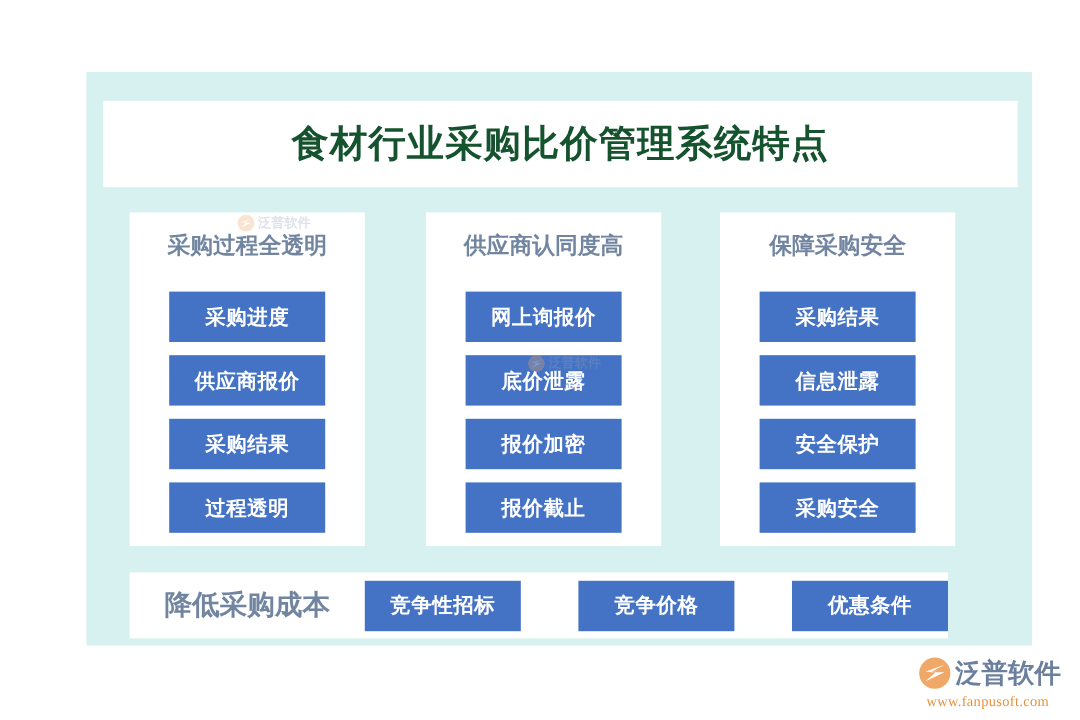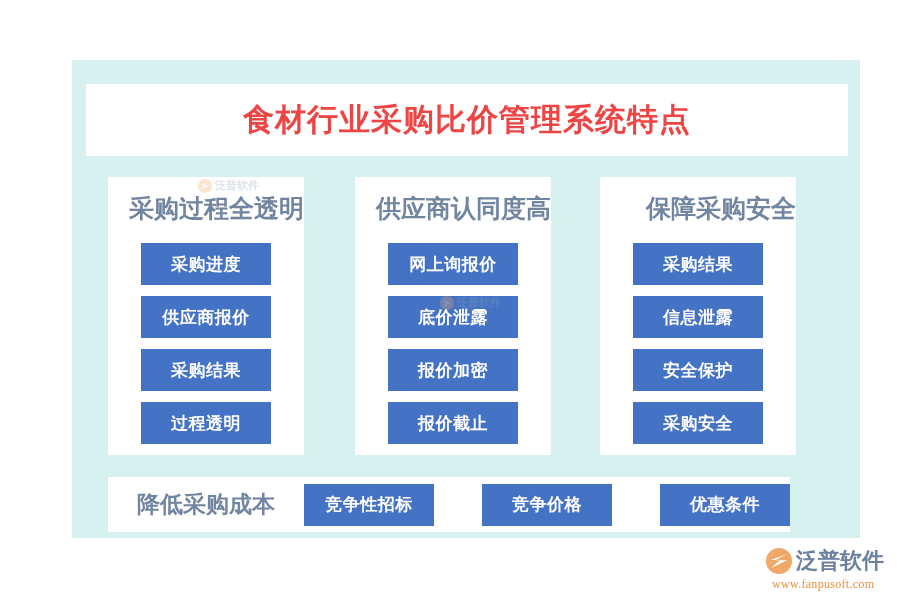--- a/index.html
+++ b/index.html
@@ -37,21 +37,21 @@
     width: 762px;
     height: 72px;
     background: #ffffff;
     display: flex;
     align-items: center;
     justify-content: center;
   }
   .title-text {
     font-size: 31px;
     font-weight: bold;
-    color: #ef4444;
+    color: #14532d;
     letter-spacing: 1px;
     white-space: nowrap;
   }
 
   
   .card {
     position: absolute;
     top: 177px;
     width: 196px;
     height: 278px;
@@ -59,22 +59,22 @@
   }
   .card.c0 { left: 108px; }
   .card.c1 { left: 355px; }
   .card.c2 { left: 600px; }
 
   .card-header {
     position: absolute;
     top: 15px;
     left: 0;
     width: 100%;
-    text-align: right;
-    font-size: 25px;
+    text-align: center;
+    font-size: 19px;
     font-weight: bold;
     color: #7285a0;
     white-space: nowrap;
   }
 
   .btn-list {
     position: absolute;
     top: 66px;
     left: 0;
     width: 100%;

